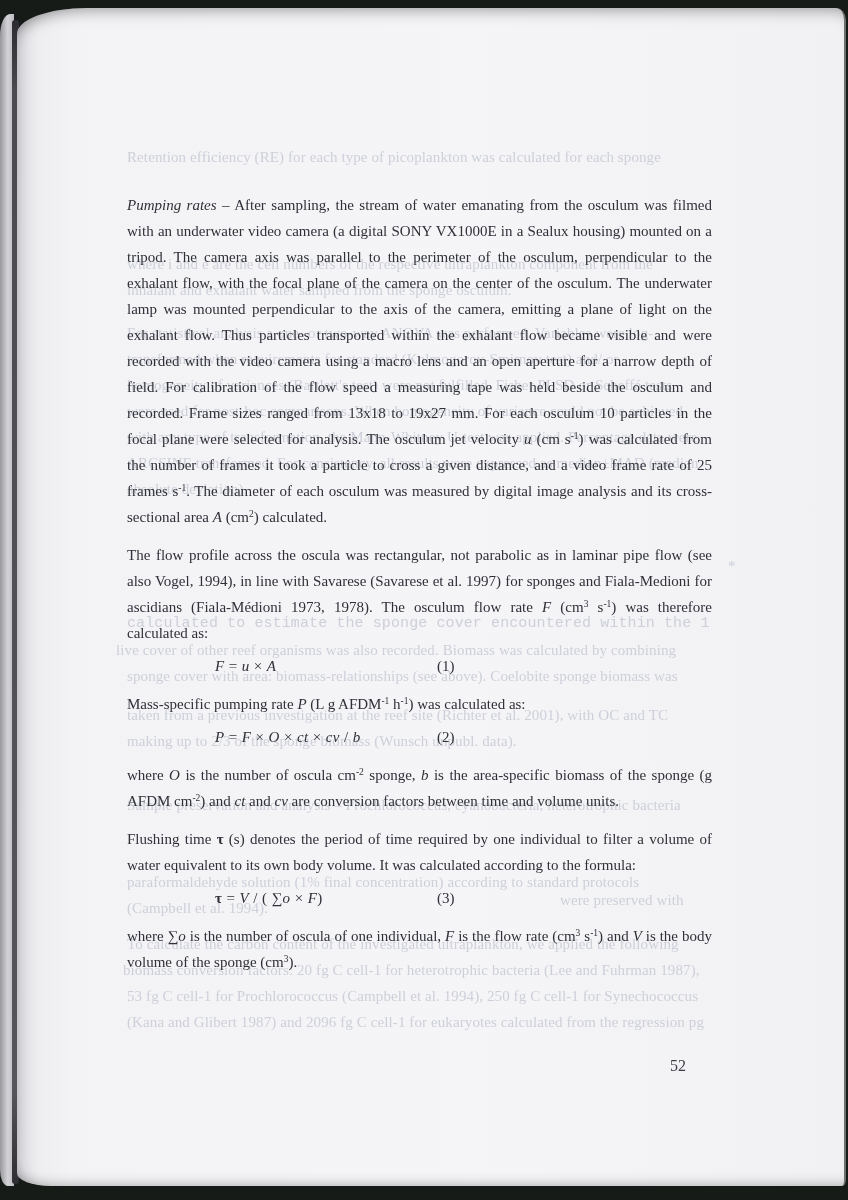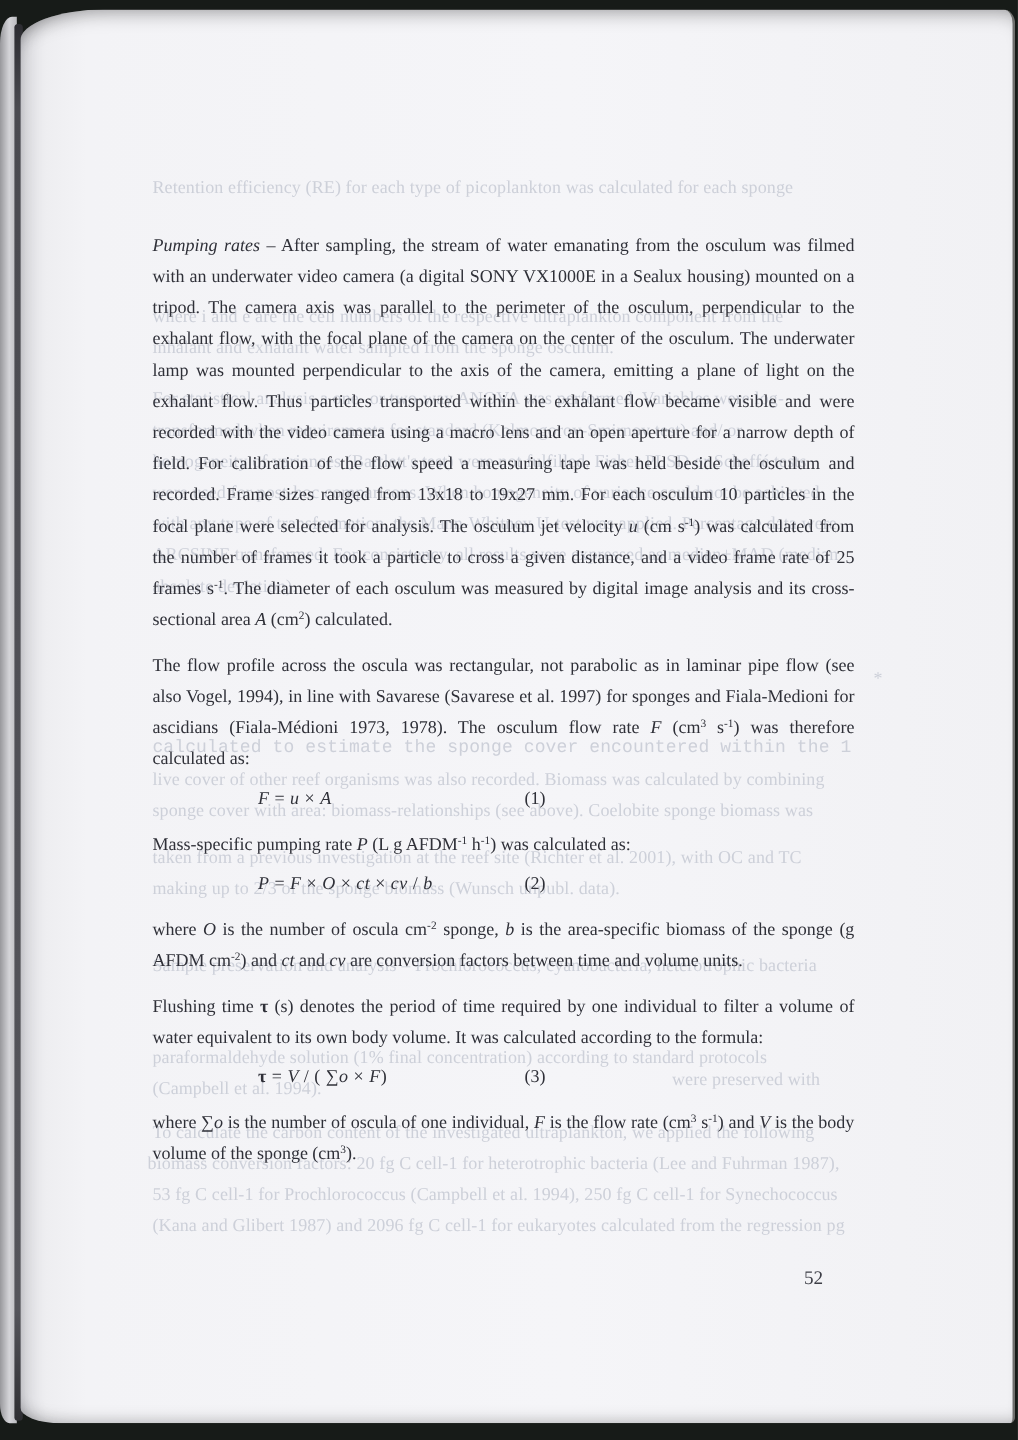--- a/index.html
+++ b/index.html
@@ -129,21 +129,21 @@
       <div class="ghost-line" style="top: 254px; left: 127px;">where i and e are the cell numbers of the respective ultraplankton component from the</div>
       <div class="ghost-line" style="top: 323px; left: 127px;">For statistical analysis a one- or two-way ANOVA was performed. Variables were log-</div>
       <div class="ghost-line" style="top: 349px; left: 127px;">transformed when requirements for standard (Kolmogorov-Smirnov test) and/ or</div>
       <div class="ghost-line" style="top: 375px; left: 127px;">homogeneity of variances (Bartlett's test) were not fulfilled. Fisher PLSD or Scheffé tests</div>
       <div class="ghost-line" style="top: 427px; left: 127px;">with any type of transformation, the Mann-Whitney U-test was applied. Percentage data were</div>
       <div class="ghost-line" style="top: 401px; left: 127px;">were used for post-hoc comparisons. When homogeneity of variance could not be achieved</div>
       <div class="ghost-line" style="top: 453px; left: 127px;">ARCSINE transformed. For consistency, all results were expressed as median±MAD (median</div>
       <div class="ghost-line" style="top: 479px; left: 127px;">absolute deviation).</div>
       <div class="ghost-line" style="top: 556px; left: 728px;">*</div>
       <div class="ghost-line" style="top: 614px; left: 127px; font-family: Liberation Mono, monospace;">calculated to estimate the sponge cover encountered within the 1 m quadrats. Dead and</div>
-      <div class="ghost-line" style="top: 640px; left: 127px;">live cover of other reef organisms was also recorded. Biomass was calculated by combining</div>
+      <div class="ghost-line" style="top: 640px; left: 116px;">live cover of other reef organisms was also recorded. Biomass was calculated by combining</div>
       <div class="ghost-line" style="top: 666px; left: 127px;">sponge cover with area: biomass-relationships (see above). Coelobite sponge biomass was</div>
       <div class="ghost-line" style="top: 705px; left: 127px;">taken from a previous investigation at the reef site (Richter et al. 2001), with OC and TC</div>
       <div class="ghost-line" style="top: 731px; left: 127px;">making up to 2/3 of the sponge biomass (Wunsch unpubl. data).</div>
       <div class="ghost-line" style="top: 795px; left: 127px;">Sample preservation and analysis – Prochlorococcus, cyanobacteria, heterotrophic bacteria</div>
       <div class="ghost-line" style="top: 890px; left: 560px;">were preserved with</div>
       <div class="ghost-line" style="top: 872px; left: 127px;">paraformaldehyde solution (1% final concentration) according to standard protocols</div>
       <div class="ghost-line" style="top: 898px; left: 127px;">(Campbell et al. 1994).</div>
       <div class="ghost-line" style="top: 934px; left: 127px;">To calculate the carbon content of the investigated ultraplankton, we applied the following</div>
       <div class="ghost-line" style="top: 960px; left: 123px;">biomass conversion factors: 20 fg C cell-1 for heterotrophic bacteria (Lee and Fuhrman 1987),</div>
       <div class="ghost-line" style="top: 986px; left: 127px;">53 fg C cell-1 for Prochlorococcus (Campbell et al. 1994), 250 fg C cell-1 for Synechococcus</div>

